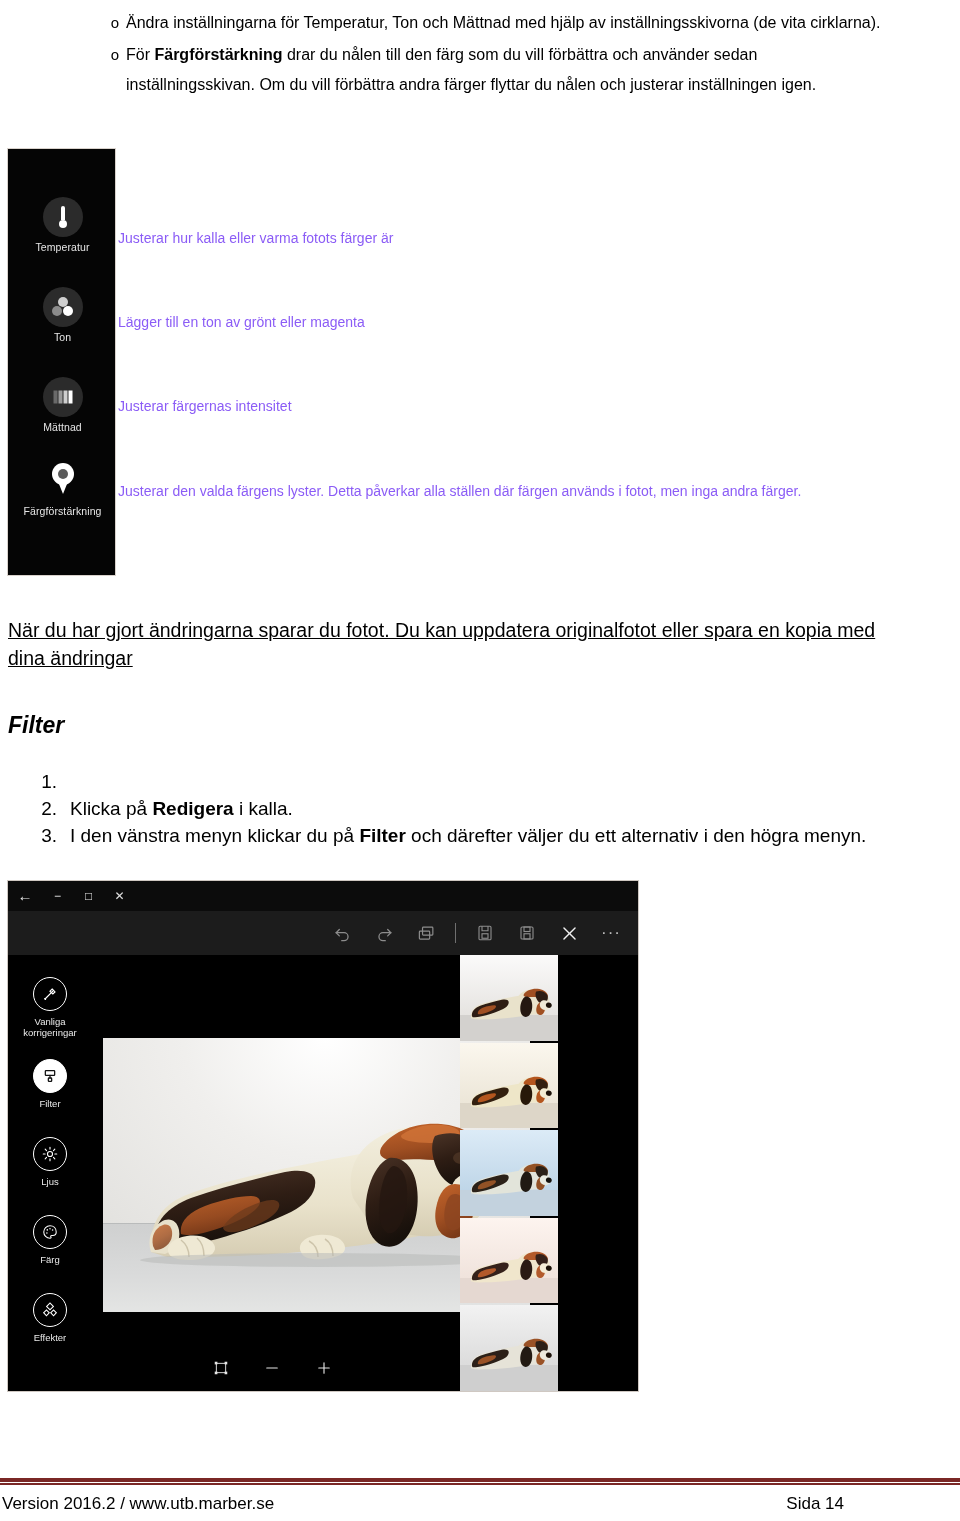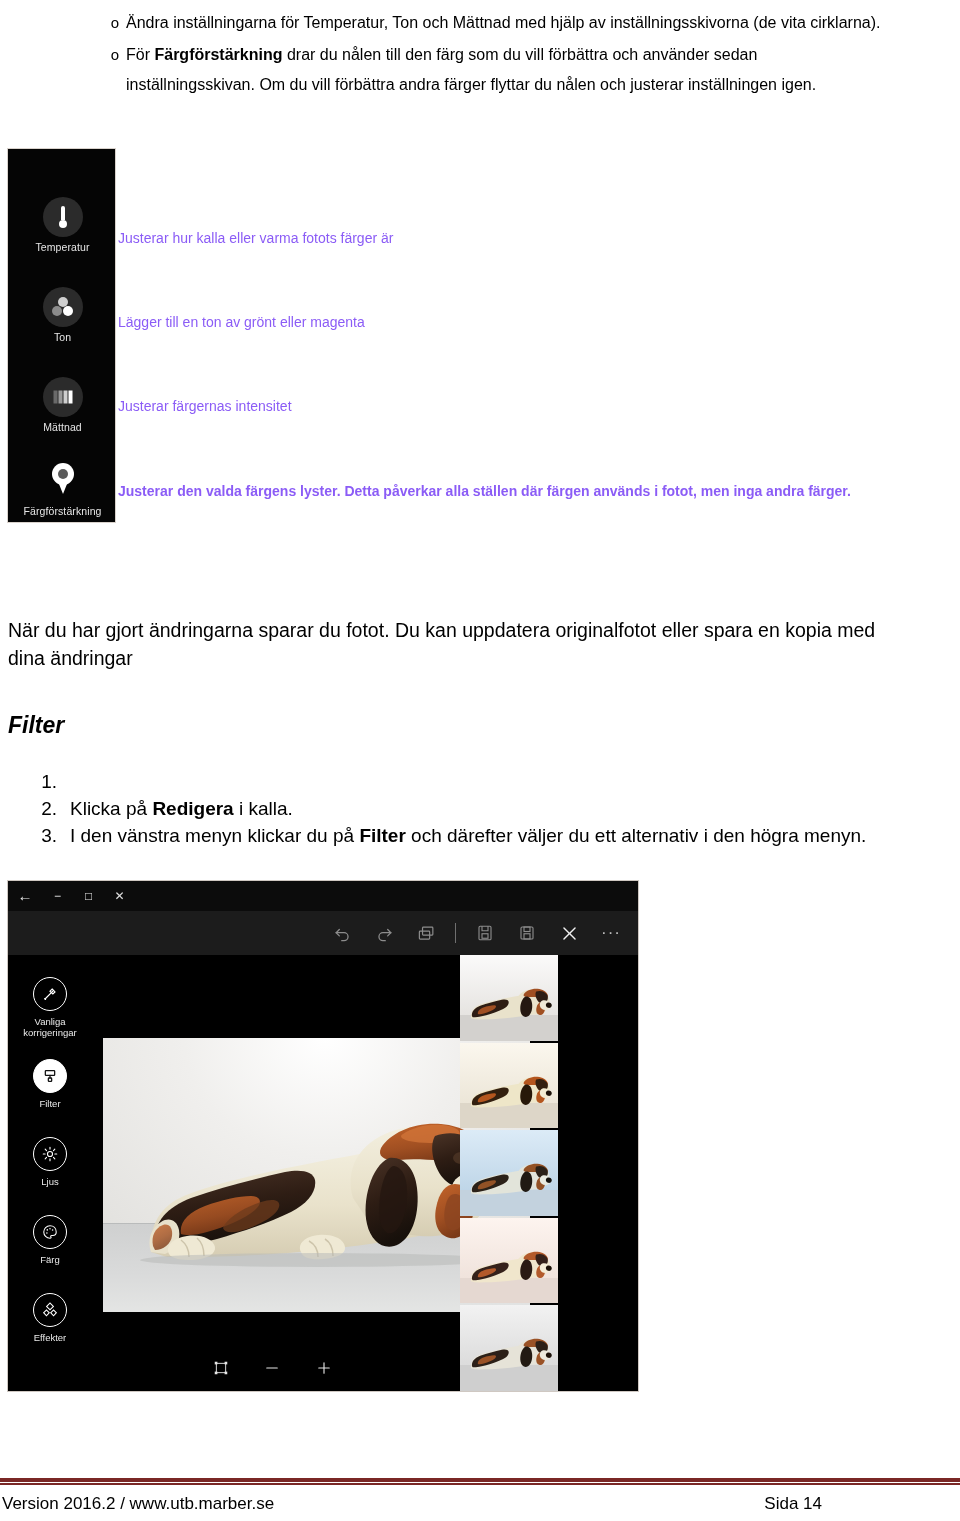--- a/index.html
+++ b/index.html
@@ -44,21 +44,21 @@
     max-width: 760px;
   }
   .bullet-text b { font-weight: bold; }
 
   
   .settings-panel {
     position: absolute;
     left: 7px;
     top: 148px;
     width: 109px;
-    height: 375px;
+    height: 428px;
     background: #050505;
     border: 1px solid #d9d2cc;
     box-sizing: border-box;
   }
   .sp-item {
     position: absolute;
     left: 0;
     width: 109px;
     text-align: center;
     color: #e8e8e8;
@@ -311,21 +311,21 @@
   .footer-text {
     position:absolute;
     top:1494px;
     width:844px;
     display:flex;
     justify-content:space-between;
     font-size:17px;
     color:#000;
   }
   .footer-left { margin-left:2px; }
-  .footer-right { margin-right:22px; }
+  .footer-right { margin-right:0; }
 </style>
 </head>
 <body>
 
 <div class="doc-bullets">
   <div class="bullet-row" style="margin-top:8px;">
     <div class="bullet-marker">o</div>
     <div class="bullet-text">Ändra inställningarna för Temperatur, Ton och Mättnad med hjälp av inställningsskivorna (de vita cirklarna).</div>
   </div>
   <div class="bullet-row">
@@ -375,23 +375,23 @@
       <span class="pin-head"></span>
       <span class="pin-dot"></span>
     </div>
     <div class="sp-label">Färgförstärkning</div>
   </div>
 </div>
 
 <div class="desc" style="top:224px;">Justerar hur kalla eller varma fotots färger är</div>
 <div class="desc" style="top:308px;">Lägger till en ton av grönt eller magenta</div>
 <div class="desc" style="top:392px;text-align:center;">Justerar färgernas intensitet</div>
-<div class="desc" style="top:477px; max-width:815px;font-weight:bold;">Justerar den valda färgens lyster. Detta påverkar alla ställen där färgen används i fotot, men inga andra färger.</div>
-
-<div class="para" style="top:616px;">När du har gjort ändringarna sparar du fotot. Du kan uppdatera originalfotot eller spara en kopia med dina ändringar</div>
+<div class="desc" style="top:477px; max-width:815px;">Justerar den valda färgens lyster. Detta påverkar alla ställen där färgen används i fotot, men inga andra färger.</div>
+
+<div class="para" style="top:616px;text-decoration:underline;">När du har gjort ändringarna sparar du fotot. Du kan uppdatera originalfotot eller spara en kopia med dina ändringar</div>
 
 <div class="head-filter">Filter</div>
 
 <div class="num-list">
   <div class="num-row">
     <div class="num-marker">1.</div>
   </div>
   <div class="num-row">
     <div class="num-marker">2.</div>
     <div class="num-text"><span>Klicka på </span><b>Redigera</b><span> i kalla.</span></div>

